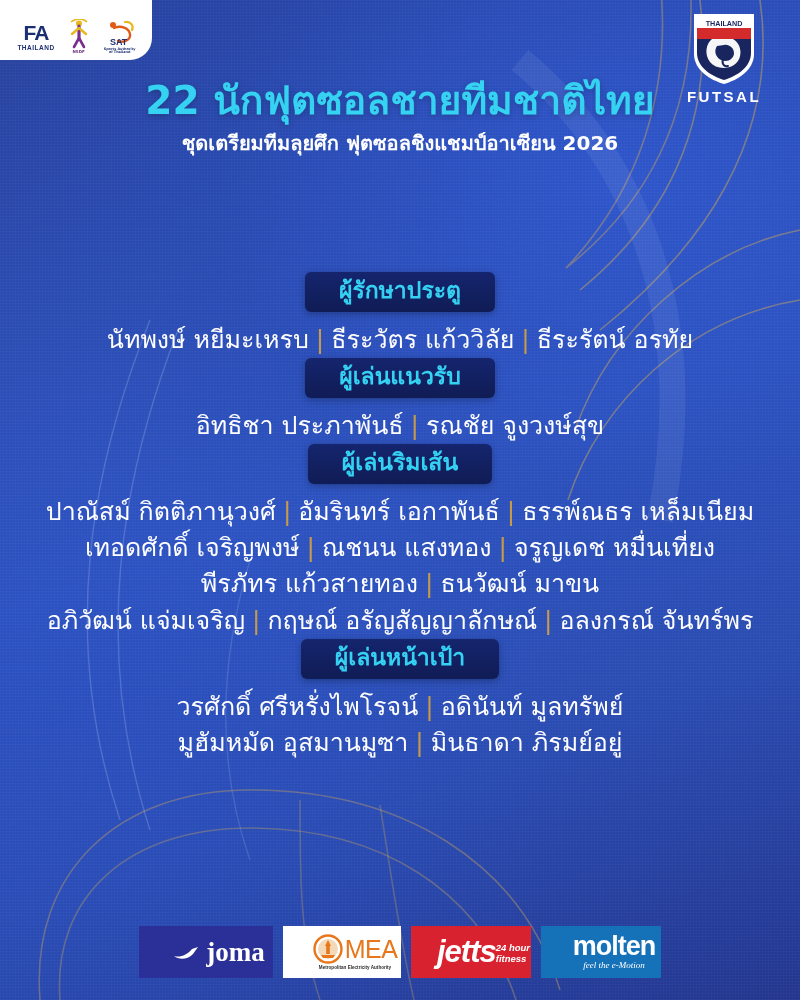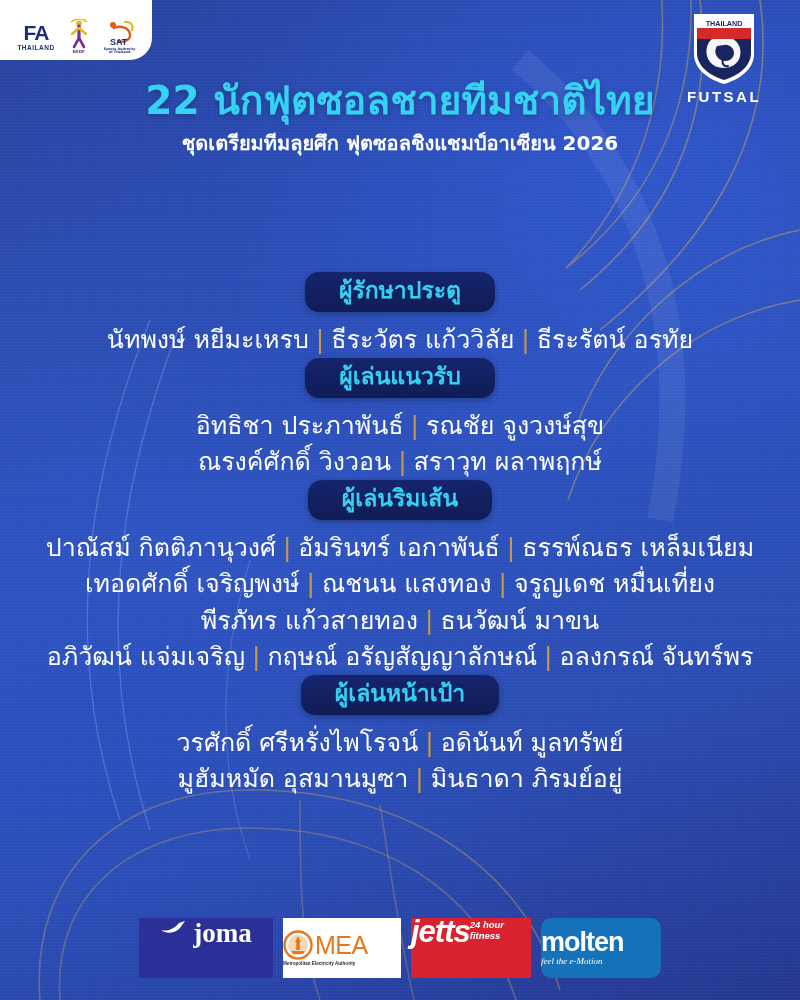--- a/index.html
+++ b/index.html
@@ -106,21 +106,21 @@
   .section { text-align: center; }
   .section + .section { }
 
   .badge {
     display: inline-block;
     background: linear-gradient(180deg, #15256e 0%, #101c55 100%);
     color: #35d1f2;
     font-size: 23px;
     font-weight: 700;
     padding: 4px 34px 7px;
-    border-radius: 14px;
+    border-radius: 6px;
     line-height: 1.25;
     box-shadow: 0 2px 7px rgba(0,0,0,0.27);
   }
 
   .names { margin-top: 10px; }
   .name-line {
     color: #ffffff;
     font-size: 25px;
     font-weight: 500;
     line-height: 1.45;
@@ -135,23 +135,24 @@
   
   .sponsors {
     position: absolute;
     left: 0; right: 0; bottom: 22px;
     display: flex;
     align-items: center;
     justify-content: center;
     gap: 10px;
   }
   .sp {
-    height: 60px;
-    display: flex; align-items: flex-start; justify-content: center;
+    height: 52px;
+    display: flex; align-items: center; justify-content: center;
     font-family: "Liberation Sans", sans-serif;
+    padding-left: 26px;
   }
   .sp-joma {
     width: 134px; background: #2b2f98; color: #fff;
     gap: 7px;
   }
   .sp-joma .jm-text {
     font-size: 27px; font-weight: 700; font-family: "Liberation Serif", serif; letter-spacing: 0px;
   }
   .sp-mea {
     width: 118px; background: #ffffff; flex-direction: column; gap: 0;
@@ -161,21 +162,21 @@
   .sp-mea .mea-sub { font-size: 4.6px; font-weight: 700; color: #2c2c2c; margin-top: 1px; }
   .sp-jetts {
     width: 120px; background: #d8222f; color: #fff; flex-direction: row;
   }
   .sp-jetts .jt-text {
     font-size: 31px; font-weight: 800; font-style: italic; line-height: 0.92;
     font-family: "Liberation Sans", sans-serif; letter-spacing: -1px;
   }
   .sp-jetts .jt-sub { font-size: 9.5px; font-style: italic; font-weight: 700; margin-top: 1px; }
   .sp-molten {
-    width: 120px; background: #1572b8; color: #fff; flex-direction: column; border-radius: 10px;
+    width: 120px; background: #1572b8; color: #fff; flex-direction: column;
   }
   .sp-molten .ml-text {
     font-size: 27px; font-weight: 800; letter-spacing: -1px; line-height: 0.95;
   }
   .sp-molten .ml-sub { font-size: 9px; font-style: italic; font-family: "Liberation Serif", serif; margin-top: 1px; }
 </style>
 </head>
 <body>
 
 <div class="poster">
@@ -251,21 +252,20 @@
     <div class="title-sub">22 นักฟุตซอลชายทีมชาติไทย</div>
     <div class="title-caption">ชุดเตรียมทีมลุยศึก ฟุตซอลชิงแชมป์อาเซียน 2026</div>
   </div>
 
   <div class="sections" id="sections-root">
       <div class="section"><div class="badge">ผู้รักษาประตู</div><div class="names">
           <div class="name-line"><span>นัทพงษ์ หยีมะเหรบ</span><span class="sep">|</span><span>ธีระวัตร แก้ววิลัย</span><span class="sep">|</span><span>ธีระรัตน์ อรทัย</span></div>
         </div></div>
       <div class="section"><div class="badge">ผู้เล่นแนวรับ</div><div class="names">
           <div class="name-line"><span>อิทธิชา ประภาพันธ์</span><span class="sep">|</span><span>รณชัย จูงวงษ์สุข</span></div>
-          <div class="name-line"><span>ณรงค์ศักดิ์ วิงวอน</span><span class="sep">|</span><span>สราวุท ผลาพฤกษ์</span></div>
         </div></div>
       <div class="section"><div class="badge">ผู้เล่นริมเส้น</div><div class="names">
           <div class="name-line"><span>ปาณัสม์ กิตติภานุวงศ์</span><span class="sep">|</span><span>อัมรินทร์ เอกาพันธ์</span><span class="sep">|</span><span>ธรรพ์ณธร เหล็มเนียม</span></div>
           <div class="name-line"><span>เทอดศักดิ์ เจริญพงษ์</span><span class="sep">|</span><span>ณชนน แสงทอง</span><span class="sep">|</span><span>จรูญเดช หมื่นเที่ยง</span></div>
           <div class="name-line"><span>พีรภัทร แก้วสายทอง</span><span class="sep">|</span><span>ธนวัฒน์ มาขน</span></div>
           <div class="name-line"><span>อภิวัฒน์ แจ่มเจริญ</span><span class="sep">|</span><span>กฤษณ์ อรัญสัญญาลักษณ์</span><span class="sep">|</span><span>อลงกรณ์ จันทร์พร</span></div>
         </div></div>
       <div class="section"><div class="badge">ผู้เล่นหน้าเป้า</div><div class="names">
           <div class="name-line"><span>วรศักดิ์ ศรีหรั่งไพโรจน์</span><span class="sep">|</span><span>อดินันท์ มูลทรัพย์</span></div>
           <div class="name-line"><span>มูฮัมหมัด อุสมานมูซา</span><span class="sep">|</span><span>มินธาดา ภิรมย์อยู่</span></div>

